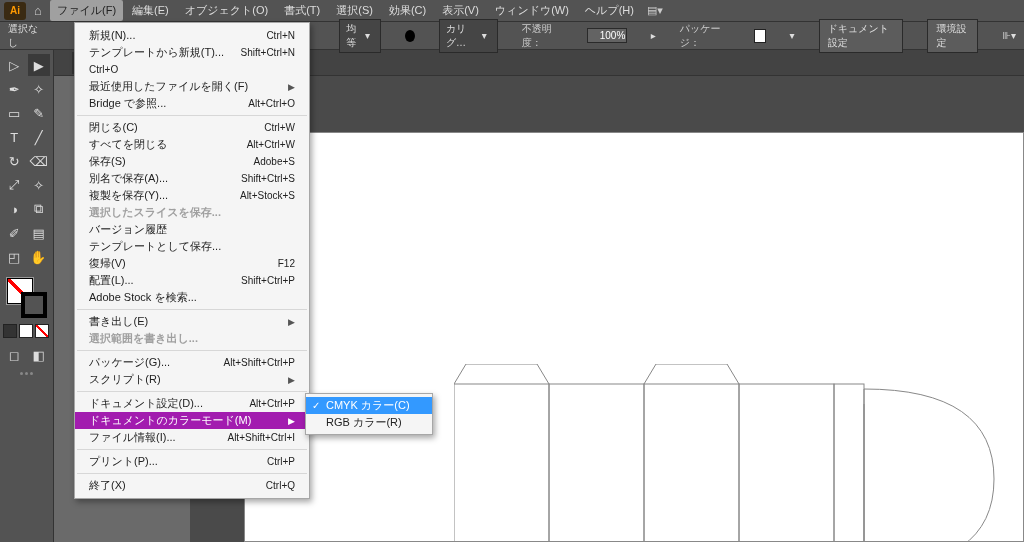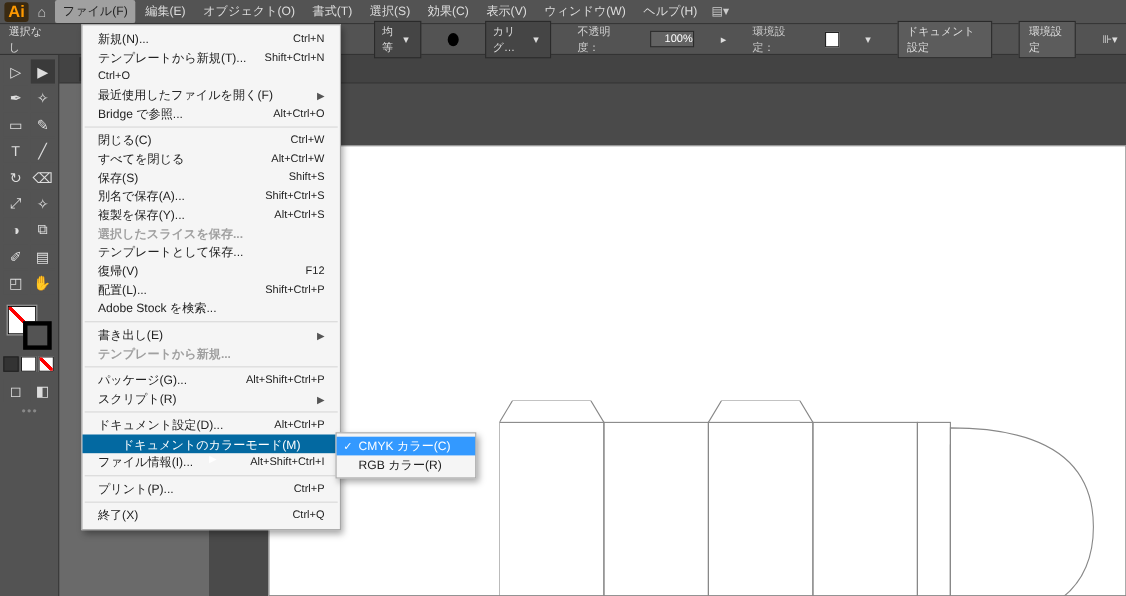--- a/index.html
+++ b/index.html
@@ -1,19 +1,19 @@
 <!DOCTYPE html>
 <html><head>
 <meta charset="utf-8">
 <style>
   * { margin:0; padding:0; box-sizing:border-box; font-family:"Hiragino Kaku Gothic ProN","Meiryo",sans-serif; }
   body { width:1024px; height:542px; background:#4a4a4a; overflow:hidden; font-size:11px; color:#ddd; position:relative; }
 
   .menubar { height:22px; background:#535353; display:flex; align-items:center; padding-left:4px; gap:2px; border-bottom:1px solid #333; }
-  .app-badge { width:22px; height:18px; background:#3a2a12; border-radius:3px; color:#ff9a00; font-weight:bold; font-size:15px; display:flex; align-items:center; justify-content:center; }
+  .app-badge { width:22px; height:18px; background:#3a2a12; border-radius:3px; color:#ff9a00; font-weight:bold; font-size:10px; display:flex; align-items:center; justify-content:center; }
   .home-ico { width:20px; text-align:center; color:#ccc; font-size:13px; }
   .menu-item { padding:3px 7px; border-radius:2px; cursor:default; }
   .menu-item.open { background:#a0a0a0; color:#222; }
   .hamburger { margin-left:4px; color:#ccc; }
 
   .controlbar { height:28px; background:#535353; display:flex; align-items:center; padding:0 8px; gap:24px; border-bottom:1px solid #333; font-size:10px; }
   .ctl-sel { color:#ddd; }
   .ctl-swatch { width:14px; height:14px; background:#fff; border:1px solid #222; }
   .ctl-dd { background:#454545; padding:2px 10px 2px 6px; border:1px solid #2a2a2a; display:flex; align-items:center; gap:4px; }
   .ctl-lbl { color:#ccc; }
@@ -44,21 +44,21 @@
 
   .canvas-wrap { position:absolute; left:54px; top:76px; right:0; bottom:0; background:#4a4a4a; }
   .gutter { position:absolute; left:0; top:0; width:136px; bottom:0; background:#6a6a6a; }
   .artboard { position:absolute; left:190px; top:56px; right:0; bottom:0; background:#fff; border:1px solid #888; }
   .dieline { position:absolute; left:400px; top:288px; width:560px; height:250px; }
   .dieline svg { width:100%; height:100%; }
 
   .dropdown { position:absolute; left:74px; top:22px; width:236px; background:#f5f5f5; border:1px solid #a7a7a7; box-shadow:2px 3px 6px rgba(0,0,0,.35); color:#222; font-size:11px; padding:4px 0; }
   .dd-row { display:flex; align-items:center; padding:2px 14px; height:17px; cursor:default; }
   .dd-row.disabled { color:#a0a0a0;font-weight:bold; }
-  .dd-row.hi { background:#0369a1; color:#fff;flex-direction:column; }
+  .dd-row.hi { background:#a21caf; color:#fff; }
   .dd-label { flex:1; white-space:nowrap; }
   .dd-short { color:inherit; font-size:10px; }
   .dd-arrow { width:10px; text-align:right; color:#555; font-size:9px;}
   .dd-row.hi .dd-arrow{color:#fff;}
   .dd-sep { height:1px; background:#d7d7d7; margin:3px 2px; }
 
   .submenu { position:absolute; left:305px; top:393px; width:128px; background:#f5f5f5; border:1px solid #a7a7a7; box-shadow:2px 3px 6px rgba(0,0,0,.35); color:#222; font-size:11px; padding:3px 0; }
   .sm-row { display:flex; align-items:center; padding:2px 10px 2px 6px; height:17px; }
   .sm-check { width:14px; color:#1a1a1a; font-size:10px; }
   .sm-row.hi { background:#3399ff; color:#fff; }
@@ -84,21 +84,21 @@
 
 <div class="controlbar">
   <span class="ctl-sel">選択なし</span>
   <div style="flex:0 0 250px"></div>
   <span class="ctl-dd"><span>均等</span> ▾</span>
   <span style="width:12px;height:12px;border-radius:50%;background:#000;"></span>
   <span class="ctl-dd"><span>カリグ…</span> ▾</span>
   <span class="ctl-lbl">不透明度：</span>
   <span class="ctl-field">100%</span>
   <span>▸</span>
-  <span class="ctl-lbl">環境設定：</span>
+  <span class="ctl-lbl">パッケージ：</span>
   <span class="ctl-swatch"></span>
     <span>▾</span>
   <span class="ctl-btn">ドキュメント設定</span>
   <span class="ctl-btn">環境設定</span>
   <span>⊪▾</span>
 </div>
 
 <div class="tabbar">
   <div class="doc-tab">
     <span>@ 16.67 % (CMYK/プレビュー)</span>
@@ -198,35 +198,39 @@
     <div class="dd-row">
       <span class="dd-label">閉じる(C)</span>
       <span class="dd-short">Ctrl+W</span>
     </div>
     <div class="dd-row">
       <span class="dd-label">すべてを閉じる</span>
       <span class="dd-short">Alt+Ctrl+W</span>
     </div>
     <div class="dd-row">
       <span class="dd-label">保存(S)</span>
-      <span class="dd-short">Shift+S</span>
+      <span class="dd-short">Adobe+S</span>
     </div>
     <div class="dd-row">
       <span class="dd-label">別名で保存(A)...</span>
       <span class="dd-short">Shift+Ctrl+S</span>
     </div>
     <div class="dd-row">
       <span class="dd-label">複製を保存(Y)...</span>
-      <span class="dd-short">Alt+Ctrl+S</span>
+      <span class="dd-short">Alt+Stock+S</span>
     </div>
     <div class="dd-row disabled">
       <span class="dd-label">選択したスライスを保存...</span>
       <span class="dd-short"></span>
     </div>
     <div class="dd-row">
+      <span class="dd-label">バージョン履歴</span>
+      <span class="dd-short"></span>
+    </div>
+    <div class="dd-row">
       <span class="dd-label">テンプレートとして保存...</span>
       <span class="dd-short"></span>
     </div>
     <div class="dd-row">
       <span class="dd-label">復帰(V)</span>
       <span class="dd-short">F12</span>
     </div>
     <div class="dd-row">
       <span class="dd-label">配置(L)...</span>
       <span class="dd-short">Shift+Ctrl+P</span>
@@ -235,21 +239,21 @@
       <span class="dd-label">Adobe Stock を検索...</span>
       <span class="dd-short"></span>
     </div>
     <div class="dd-sep"></div>
     <div class="dd-row">
       <span class="dd-label">書き出し(E)</span>
       <span class="dd-short"></span>
       <span class="dd-arrow">▶</span>
     </div>
     <div class="dd-row disabled">
-      <span class="dd-label">テンプレートから新規...</span>
+      <span class="dd-label">選択範囲を書き出し...</span>
       <span class="dd-short"></span>
     </div>
     <div class="dd-sep"></div>
     <div class="dd-row">
       <span class="dd-label">パッケージ(G)...</span>
       <span class="dd-short">Alt+Shift+Ctrl+P</span>
     </div>
     <div class="dd-row">
       <span class="dd-label">スクリプト(R)</span>
       <span class="dd-short"></span>

